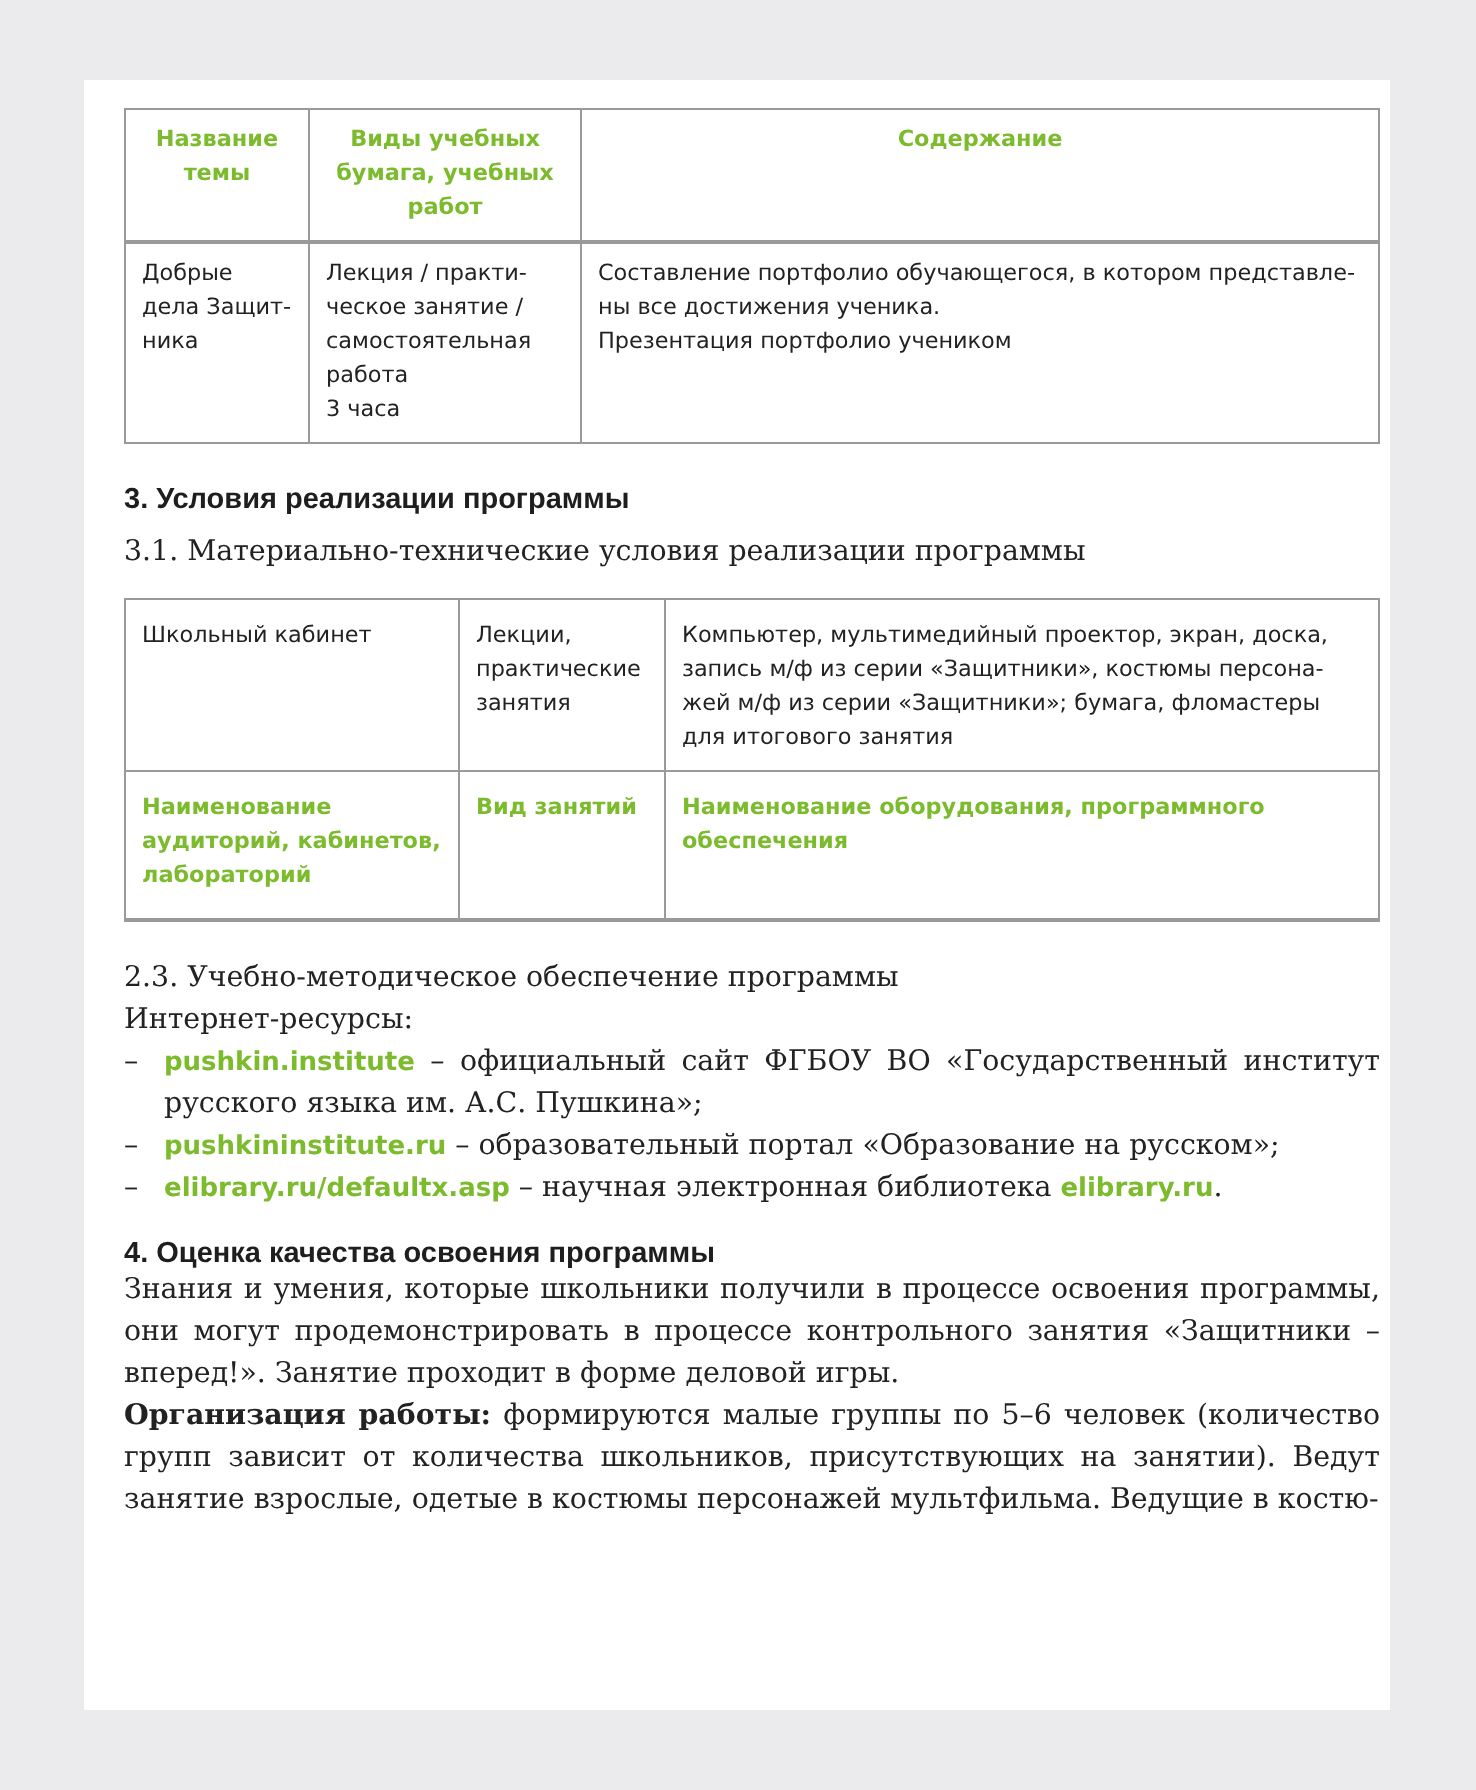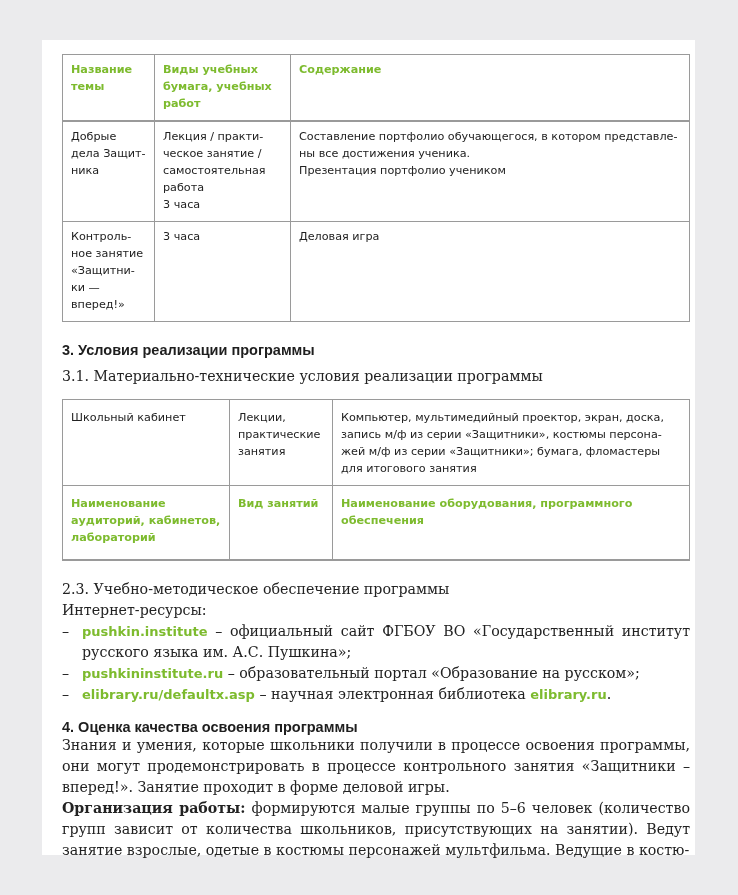--- a/index.html
+++ b/index.html
@@ -35,21 +35,21 @@
     padding: 6px 8px 8px 8px;
   }
   th {
     color: #7dbb2e;
     font-weight: bold;
     border-bottom: 2px solid #9a9a9a;
   }
   td .line { display: block; }
   .t1 col.c1 { width: 92px; }
   .t1 col.c2 { width: 136px; }
-  .t1 tr.hdr th { height: 47px; }
+  .t1 tr.hdr th { height: 47px; text-align: center; }
   .t1 tr.r1 td { height: 76px; }
   .t1 tr.r2 td { height: 62px; }
   .t2 col.c1 { width: 167px; }
   .t2 col.c2 { width: 103px; }
   .t2 th { padding-top: 9px; height: 56px; }
   .t2 td { padding-top: 9px; height: 68px; }
   h2 {
     font-family: Liberation Sans, sans-serif;
     font-size: 14.5px;
     font-weight: bold;
@@ -118,34 +118,20 @@
           <span class="line">Лекция / практи-</span>
           <span class="line">ческое занятие /</span>
           <span class="line">самостоятельная</span>
           <span class="line">работа</span>
           <span class="line">3 часа</span>
         </td>
         <td>
           <span class="line">Составление портфолио обучающегося, в котором представле-</span>
           <span class="line">ны все достижения ученика.</span>
           <span class="line">Презентация портфолио учеником</span>
-        </td>
-      </tr>
-      <tr class="r2">
-        <td>
-          <span class="line">Контроль-</span>
-          <span class="line">ное занятие</span>
-          <span class="line">«Защитни-</span>
-          <span class="line">ки — вперед!»</span>
-        </td>
-        <td>
-          <span class="line">3 часа</span>
-        </td>
-        <td>
-          <span class="line">Деловая игра</span>
         </td>
       </tr>
     </tbody>
       </table>
 
     <h2 style="margin-top:20px;">3. Условия реализации программы</h2>
     <p class="p" style="margin-top:8px;">3.1. Материально-технические условия реализации программы</p>
 
     <table class="t2" style="margin-top:12px;">
       <colgroup>

